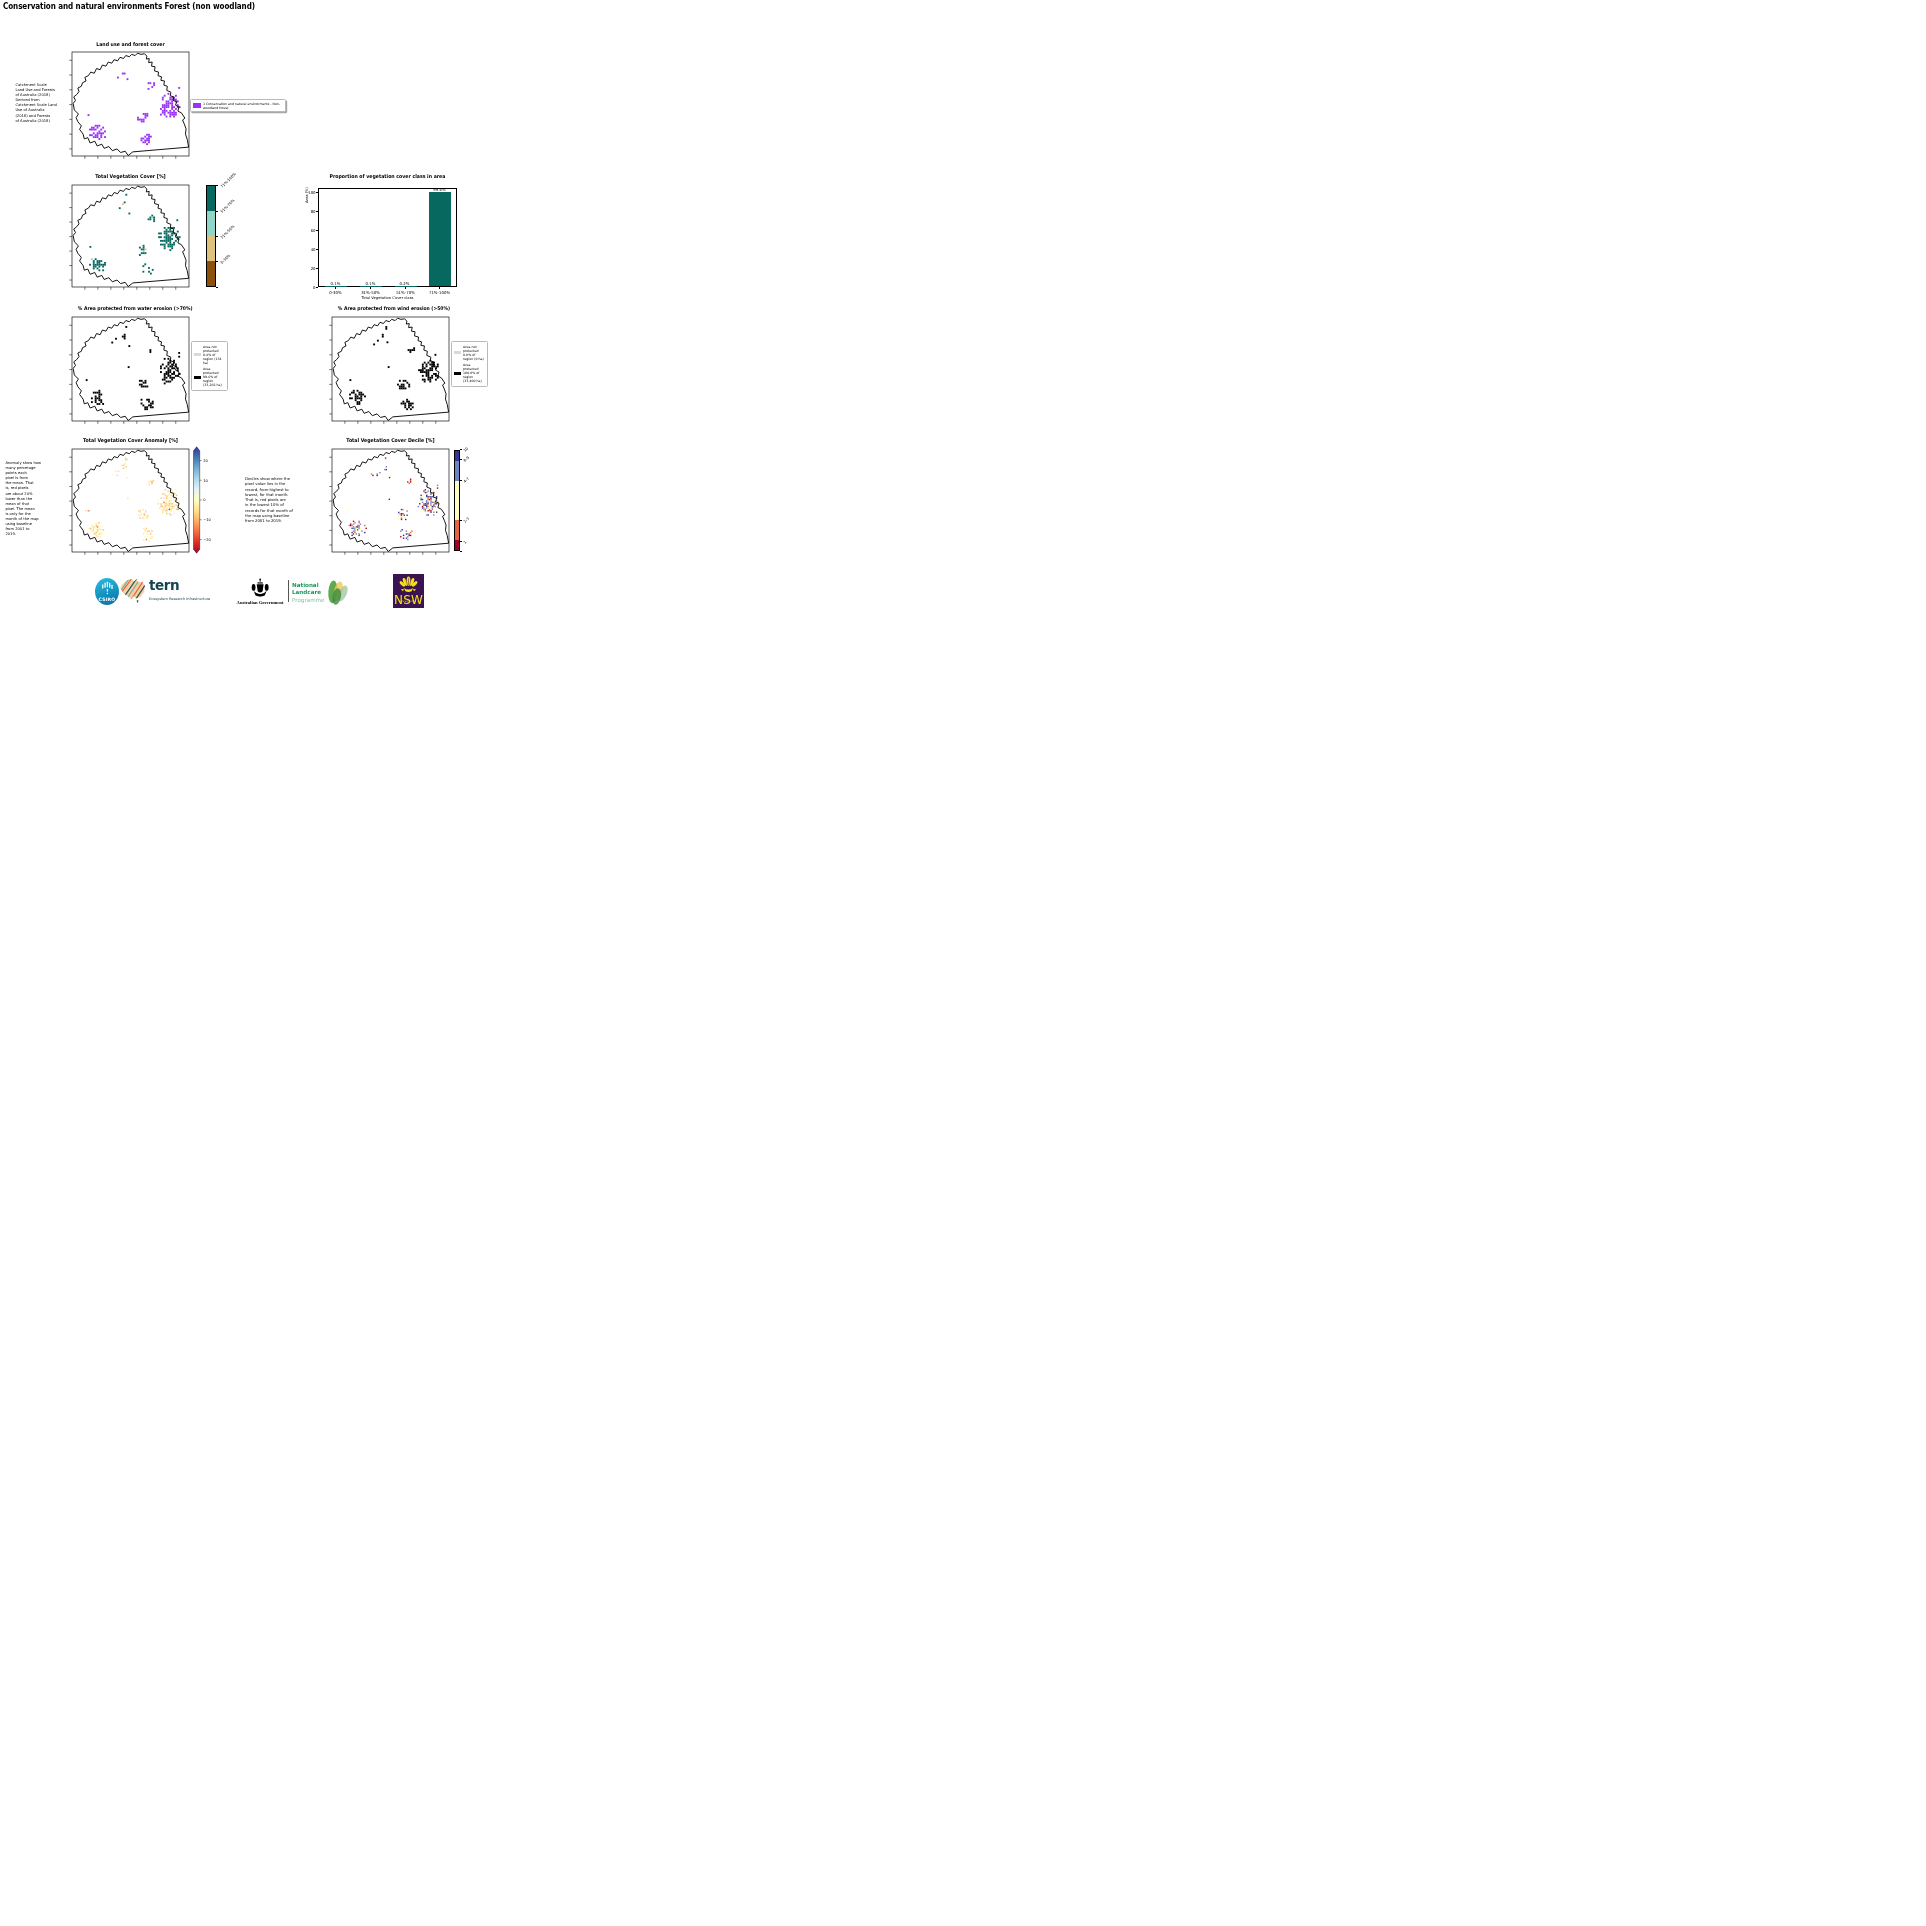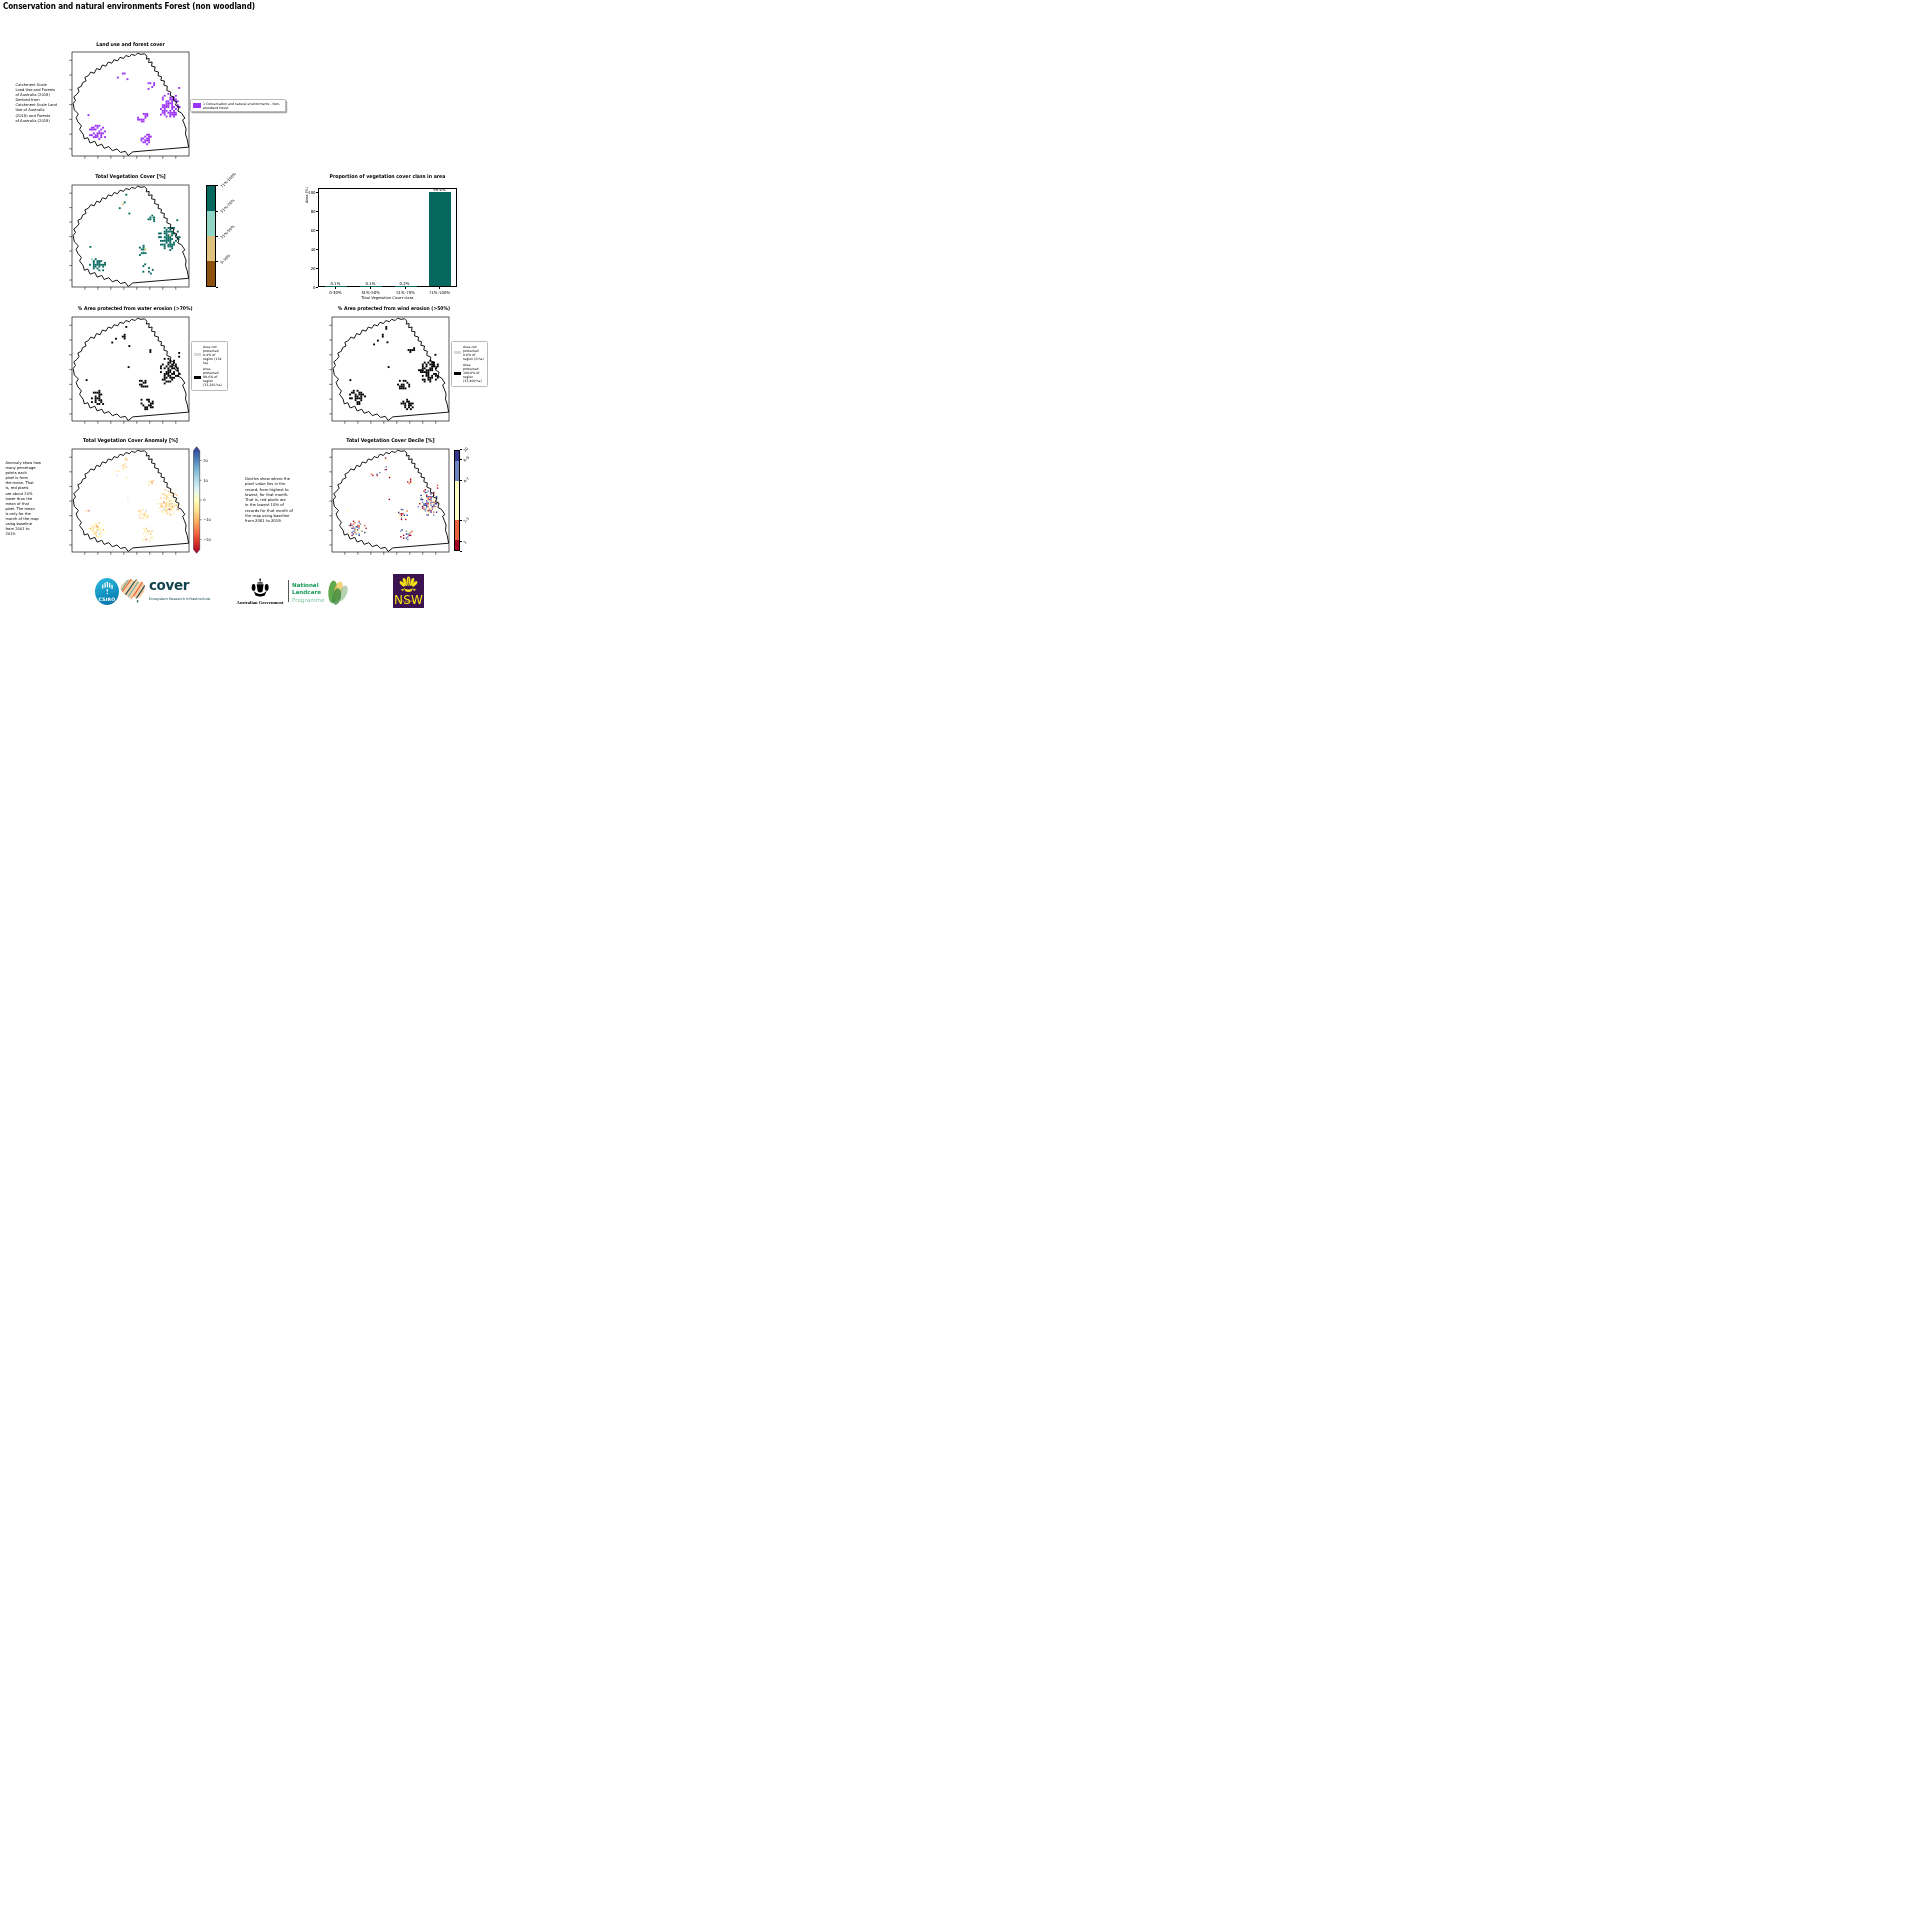--- a/index.html
+++ b/index.html
@@ -1306,21 +1306,21 @@
       <line x1="10" y1="60" x2="50" y2="2" stroke="#1d4e56"></line>
       <line x1="18" y1="64" x2="58" y2="4" stroke="#6fb3a4"></line>
       <line x1="28" y1="68" x2="66" y2="10" stroke="#e2653c"></line>
       <line x1="38" y1="70" x2="74" y2="16" stroke="#1d4e56"></line>
       <line x1="48" y1="72" x2="80" y2="26" stroke="#6fb3a4"></line>
       <line x1="6" y1="38" x2="30" y2="2" stroke="#6fb3a4"></line>
     </g>
     <path d="M48,62 L53,60 L52,68 Z" fill="#1d4e56"></path>
   </svg>
 
-  <div class="abs" style="left:149px;top:577px;font-weight:bold;font-size:13.5px;color:#14454F;letter-spacing:-0.4px;">cover</div>
+  <div class="abs" style="left:149px;top:577px;font-weight:bold;font-size:13.5px;color:#14454F;letter-spacing:-0.4px;">tern</div>
   <div class="abs" style="left:149px;top:597px;font-size:3.5px;color:#14454F;">Ecosystem Research Infrastructure</div>
 
   <svg class="abs" style="left:249px;top:577px;" width="22.3" height="22.3" viewBox="0 0 58 58">
     <g fill="#000">
       <circle cx="29" cy="6" r="2.4"></circle>
       <rect x="27.6" y="8" width="2.8" height="4"></rect>
       <path d="M22,14 h14 v3 h-14 z"></path>
       <path d="M20,19 h18 l-2,14 a7,7 0 0 1 -14,0 Z"></path>
       <ellipse cx="12" cy="27" rx="5" ry="9"></ellipse>
       <ellipse cx="46" cy="27" rx="5" ry="9"></ellipse>

